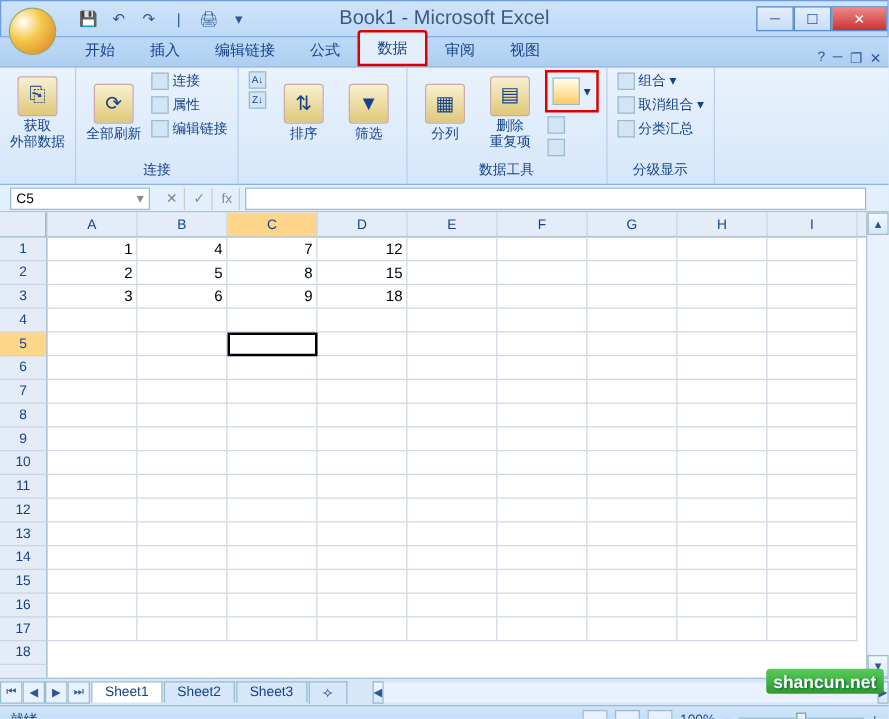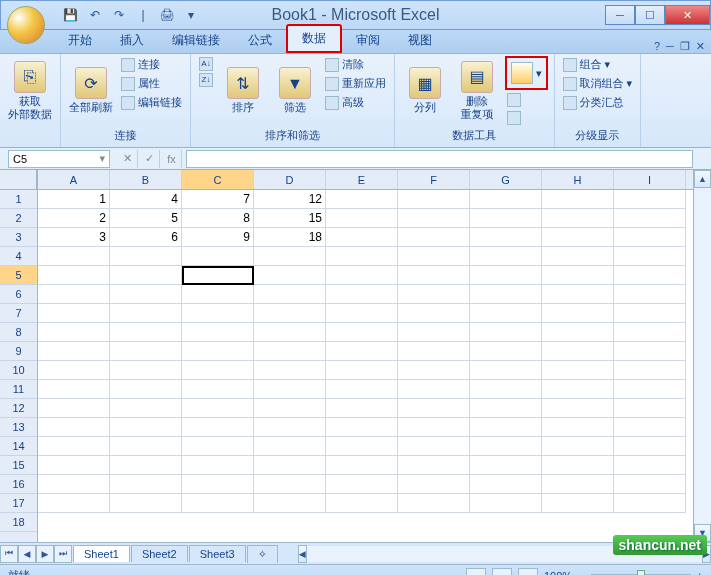--- a/index.html
+++ b/index.html
@@ -29,21 +29,21 @@
 .group-label { text-align: center; font-size: 11px; color: #15428b; padding: 2px 0; }
 .big-btn { display: flex; flex-direction: column; align-items: center; justify-content: center; width: 48px; height: 70px; font-size: 11px; color: #15428b; text-align: center; line-height: 1.2; }
 .big-btn .ico { width: 32px; height: 32px; background: linear-gradient(#f8f0d0, #e0c878); border: 1px solid #caa; border-radius: 3px; margin-bottom: 2px; display: flex; align-items: center; justify-content: center; font-size: 16px; }
 .small-btns { display: flex; flex-direction: column; gap: 2px; font-size: 11px; color: #15428b; }
 .small-btn { display: flex; align-items: center; gap: 3px; padding: 1px 2px; white-space: nowrap; }
 .small-btn .si { width: 14px; height: 14px; background: #d4e4f7; border: 1px solid #9bc; display: inline-block; }
 .highlight-red { border: 2px solid #d00; }
 
 
 .formula-bar { height: 22px; background: #e4effc; display: flex; align-items: center; border-bottom: 1px solid #8db2e3; }
-.name-box { width: 102px; height: 18px; background: #fff; border: 1px solid #9bc; margin: 0 4px 0 8px; font-size: 11px; padding: 1px 4px; display: flex; align-items: center; }
+.name-box { width: 112px; height: 18px; background: #fff; border: 1px solid #9bc; margin: 0 4px 0 8px; font-size: 11px; padding: 1px 4px; display: flex; align-items: center; }
 .fx-btns { display: flex; gap: 2px; padding: 0 4px; }
 .fx-btn { width: 20px; height: 18px; display: flex; align-items: center; justify-content: center; color: #888; font-size: 11px; border-right: 1px solid #ccc; }
 .formula-input { flex: 1; height: 18px; background: #fff; border: 1px solid #9bc; margin-right: 18px; }
 
 
 .grid-wrap { background: #fff; position: relative; height: 372px; display: flex; }
 .row-hdrs { width: 38px; background: #e4ecf7; border-right: 1px solid #9eb6ce; }
 .corner { height: 20px; background: #e4ecf7; border-bottom: 1px solid #9eb6ce; border-right: 1px solid #9eb6ce; }
 .rh { height: 19px; border-bottom: 1px solid #c8d5e8; text-align: center; font-size: 11px; color: #15428b; line-height: 19px; }
 .rh.sel { background: #ffd58a; }
@@ -158,36 +158,21 @@
           </div>
       </div>
       <div class="big-btn">
         <div class="ico">⇅</div>
         <span>排序</span>
       </div>
       <div class="big-btn">
         <div class="ico">▼</div>
         <span>筛选</span>
       </div>
-      <div class="small-btns">
-        <div class="small-btn">
-            <span class="si"></span>
-            <span>清除</span>
-          </div>
-        <div class="small-btn">
-            <span class="si"></span>
-            <span>重新应用</span>
-          </div>
-        <div class="small-btn">
-            <span class="si"></span>
-            <span>高级</span>
-          </div>
-      </div>
-    </div>
-    <div class="group-label">排序和筛选</div>
+    </div>
   </div>
   <div class="group">
     <div class="group-body">
       <div class="big-btn">
         <div class="ico">▦</div>
         <span>分列</span>
       </div>
       <div class="big-btn">
         <div class="ico">▤</div>
         <span style="white-space:pre-line">删除

